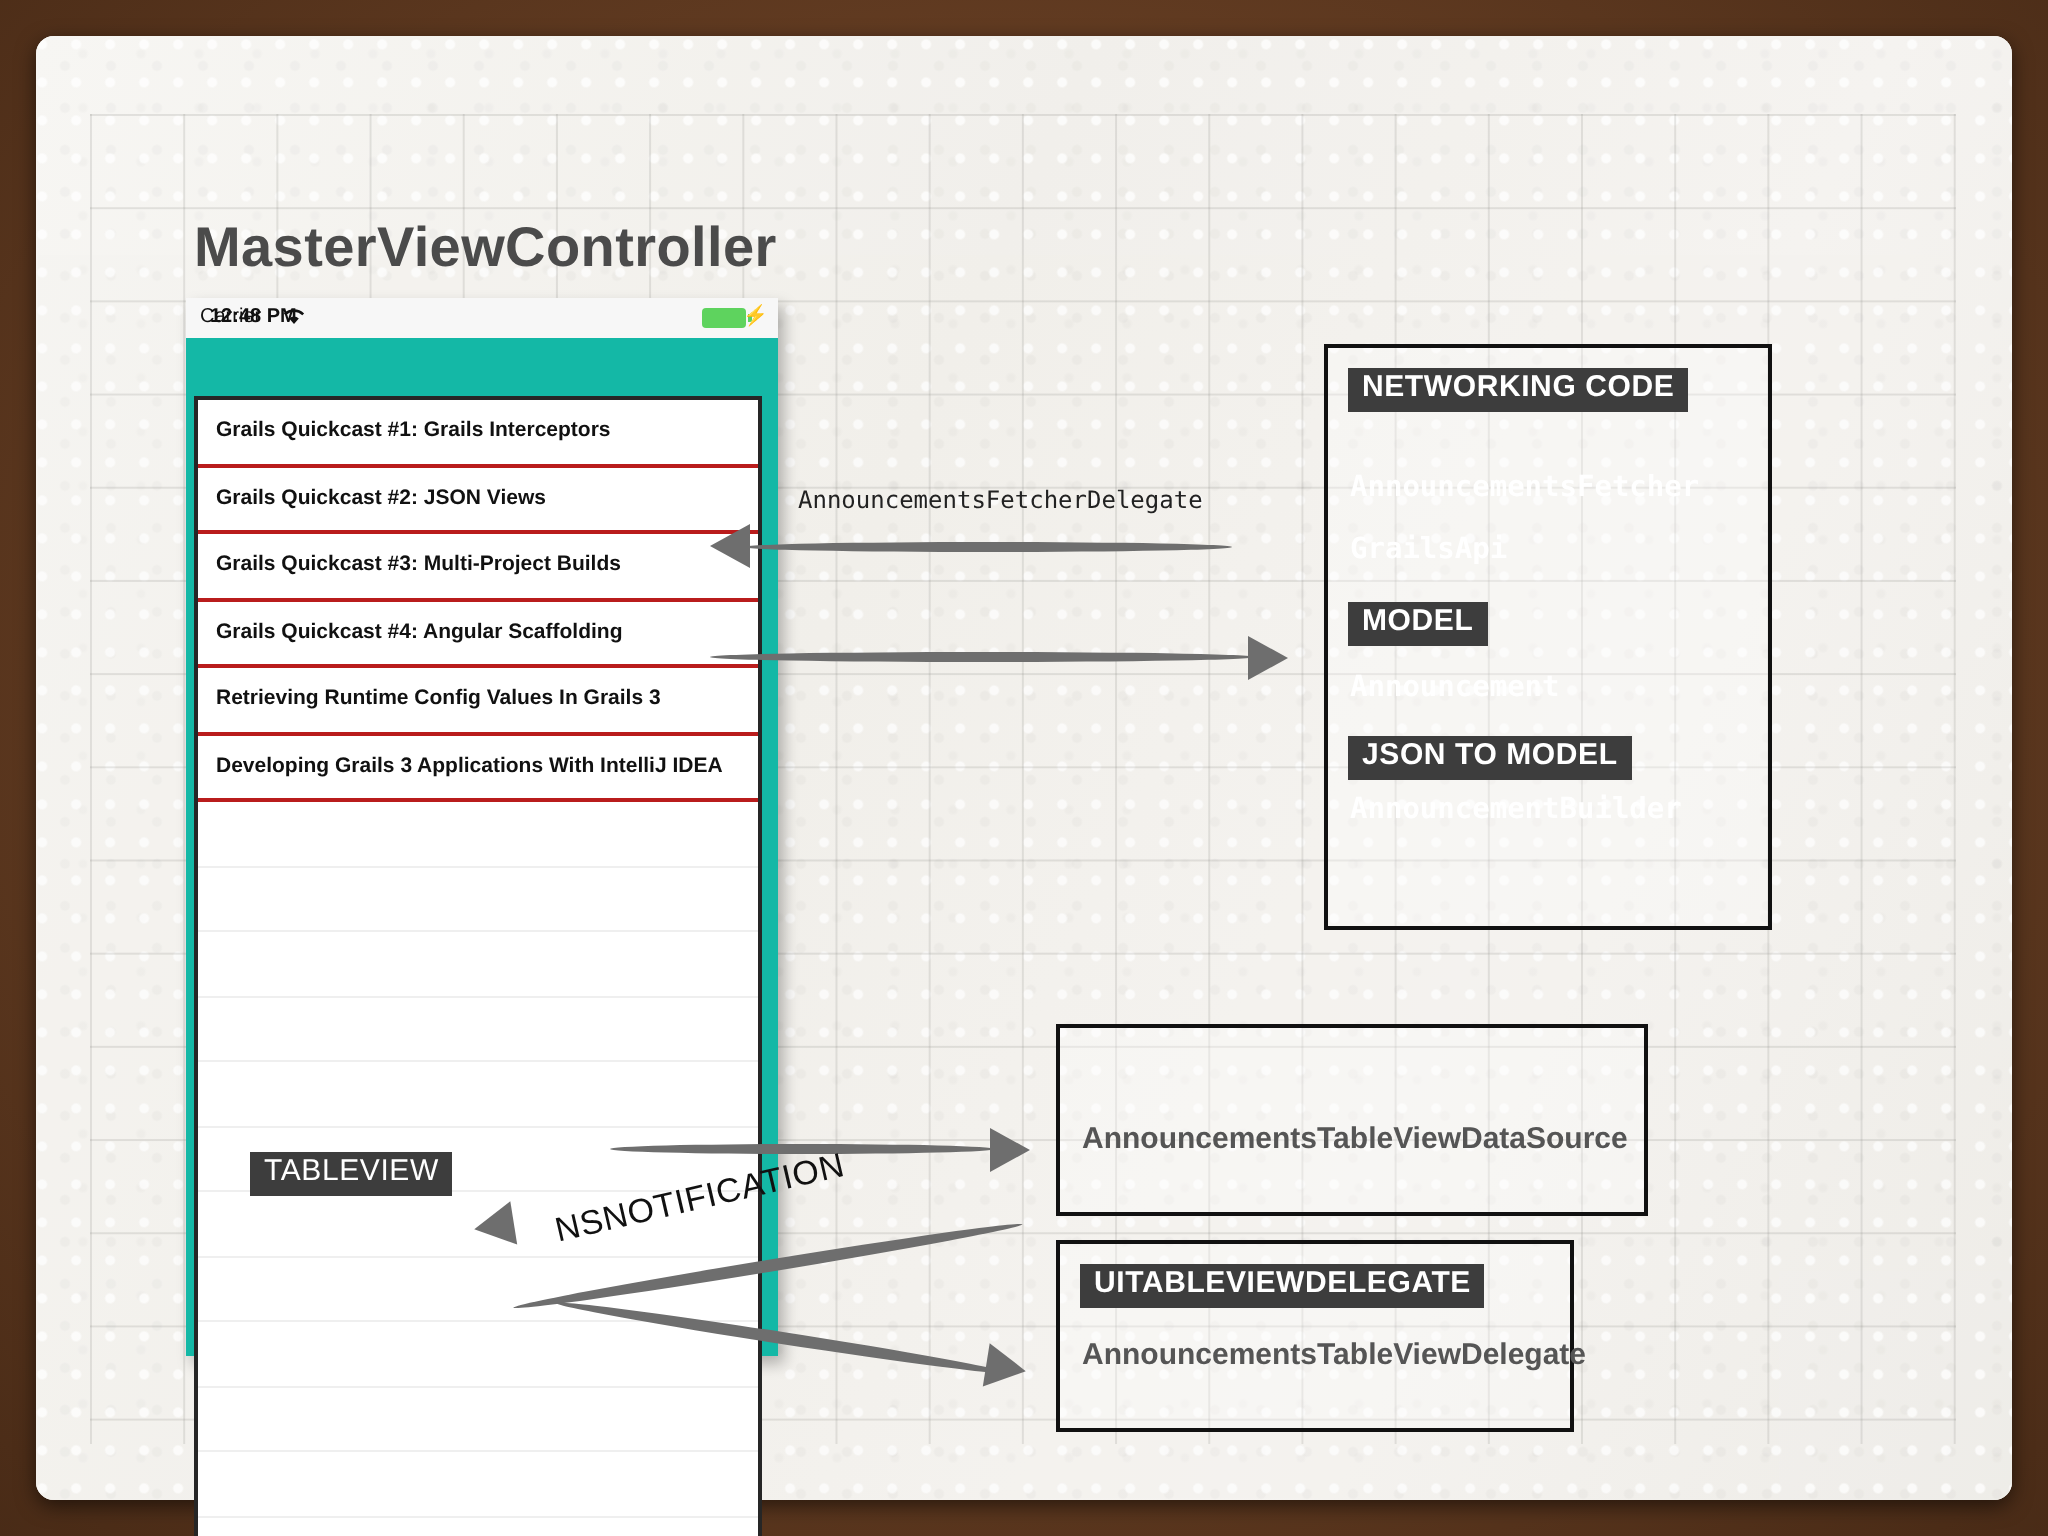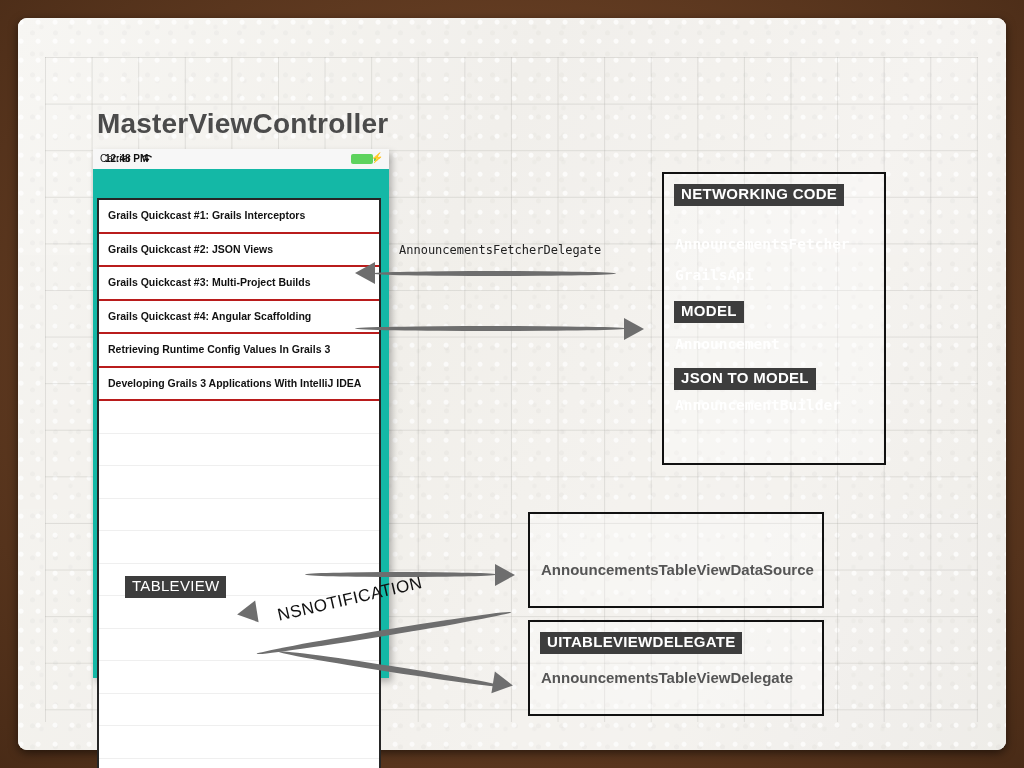--- a/index.html
+++ b/index.html
@@ -148,21 +148,21 @@
   
   .box {
     position: absolute;
     border: 2px solid #111;
     background: rgba(255,255,255,0.30);
     box-sizing: border-box;
     font-weight: bold;
   }
   .box-networking { left: 662px; top: 172px; width: 224px; height: 293px; }
   .box-datasource { left: 528px; top: 512px; width: 296px; height: 96px; }
-  .box-delegate  { left: 528px; top: 620px; width: 296px; height: 96px; }
+  .box-delegate  { left: 528px; top: 620px; width: 259px; height: 96px; }
 
   .mono {
     font-family: "DejaVu Sans Mono", monospace;
     font-size: 14.5px;
     color: #ffffff;
   }
   .sans-item {
     font-size: 15px;
     color: #555;
   }

